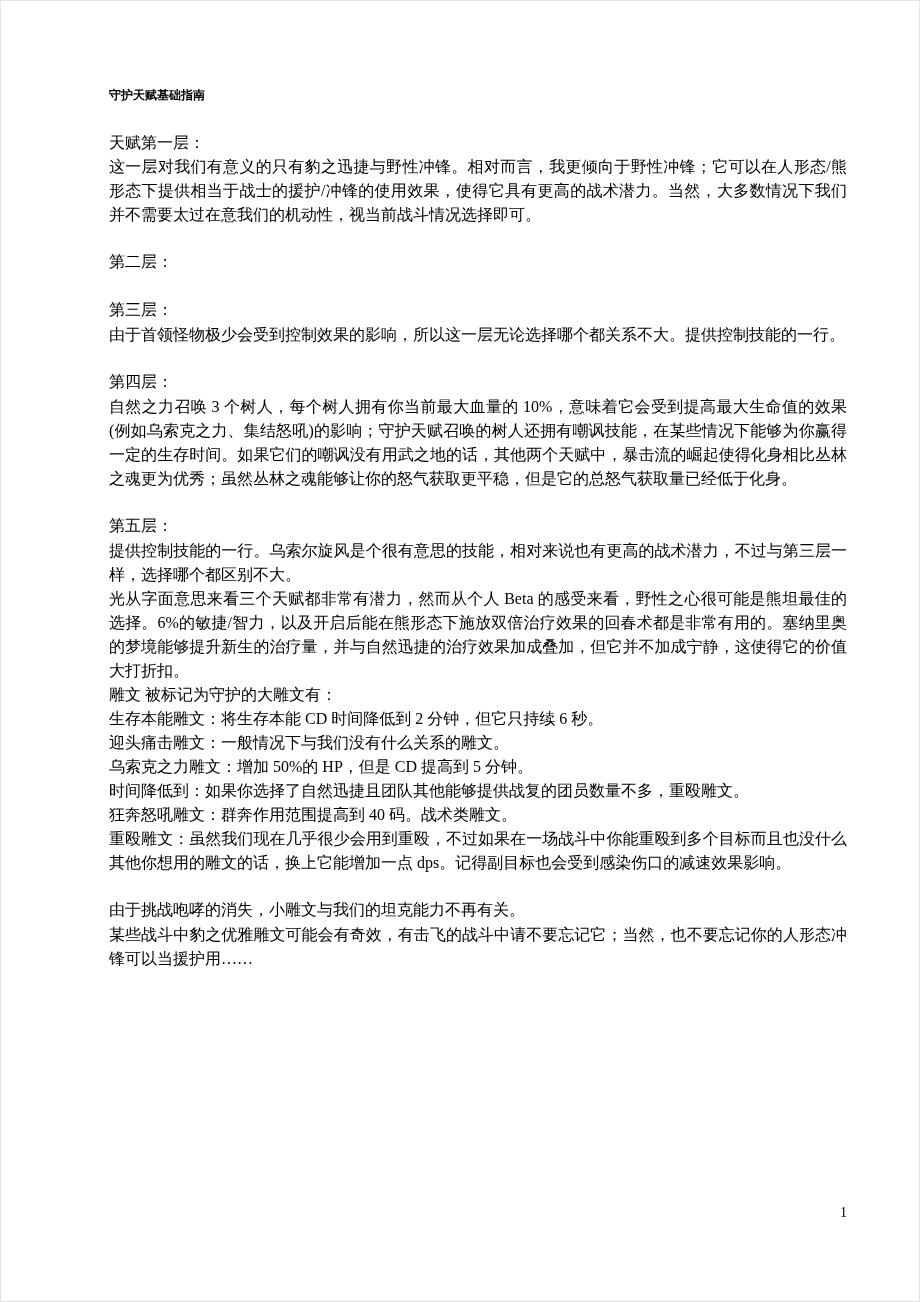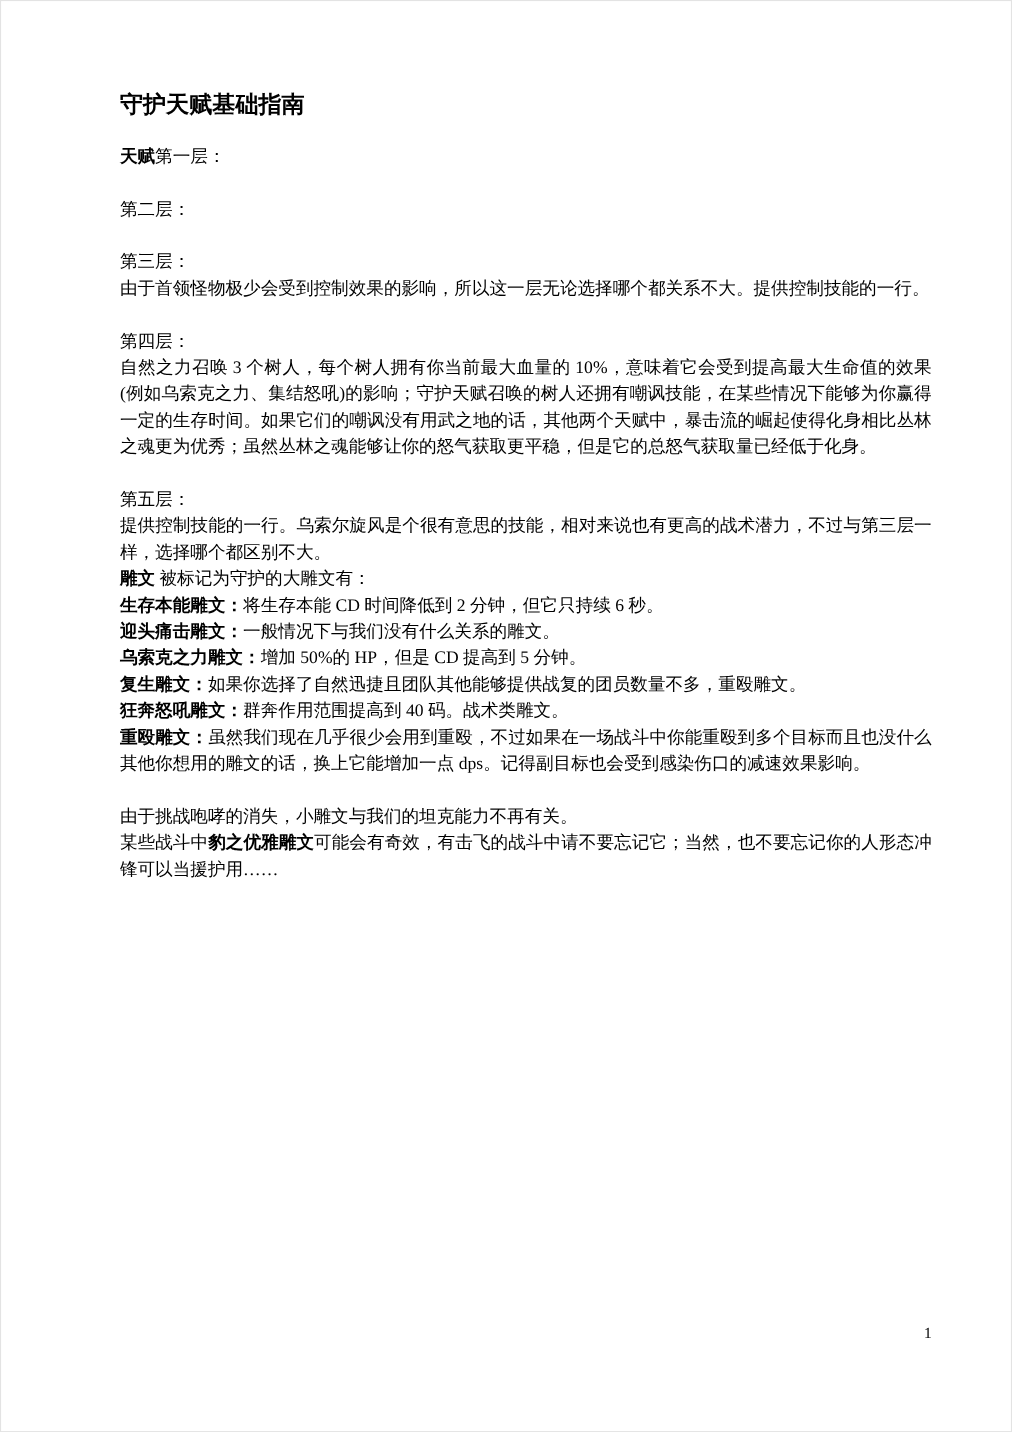--- a/index.html
+++ b/index.html
@@ -13,60 +13,62 @@
     color: #000000;
   }
   .sheet {
     position: absolute;
     inset: 0;
     border: 1px solid #e3e3e3;
     background: #ffffff;
     padding: 82px 72px 0 108px;
   }
   .title {
-    font-size: 21px;
+    font-size: 12px;
     font-weight: bold;
     line-height: 24px;
     margin-bottom: 24px;
   }
   .para {
     font-size: 16px;
     line-height: 24px;
     text-align: justify;
   }
   .para.gap { margin-top: 24px; font-family: Liberation Mono, monospace; }
-  .b { font-weight: bold; }
+  .b { font-weight: normal; }
   .page-number {
     position: absolute;
     top: 1202px;
     right: 72px;
     font-size: 14px;
     line-height: 20px;
   }
 </style>
 </head>
 <body>
 
 <div class="sheet">
   <h1 class="title">守护天赋基础指南</h1>
 
   <div>
       <p class="para"><span class="b">天赋</span><span>第一层：</span></p>
+      <p class="para"><span>这一层对我们有意义的只有豹之迅捷与野性冲锋。相对而言，我更倾向于野性冲锋；它可以在人形态/熊形态下提供相当于战士的援护/冲锋的使用效果，使得它具有更高的战术潜力。当然，大多数情况下我们并不需要太过在意我们的机动性，视当前战斗情况选择即可。</span></p>
       <p class="para gap"><span>第二层：</span></p>
       <p class="para gap"><span>第三层：</span></p>
       <p class="para"><span>由于首领怪物极少会受到控制效果的影响，所以这一层无论选择哪个都关系不大。提供控制技能的一行。</span></p>
       <p class="para gap"><span>第四层：</span></p>
       <p class="para"><span>自然之力召唤 3 个树人，每个树人拥有你当前最大血量的 10%，意味着它会受到提高最大生命值的效果(例如乌索克之力、集结怒吼)的影响；守护天赋召唤的树人还拥有嘲讽技能，在某些情况下能够为你赢得一定的生存时间。如果它们的嘲讽没有用武之地的话，其他两个天赋中，暴击流的崛起使得化身相比丛林之魂更为优秀；虽然丛林之魂能够让你的怒气获取更平稳，但是它的总怒气获取量已经低于化身。</span></p>
       <p class="para gap"><span>第五层：</span></p>
       <p class="para"><span>提供控制技能的一行。乌索尔旋风是个很有意思的技能，相对来说也有更高的战术潜力，不过与第三层一样，选择哪个都区别不大。</span></p>
+      <p class="para"><span>光从字面意思来看三个天赋都非常有潜力，然而从个人 Beta 的感受来看，野性之心很可能是熊坦最佳的选择。6%的敏捷/智力，以及开启后能在熊形态下施放双倍治疗效果的回春术都是非常有用的。塞纳里奥的梦境能够提升新生的治疗量，并与自然迅捷的治疗效果加成叠加，但它并不加成宁静，这使得它的价值大打折扣。</span></p>
       <p class="para"><span class="b">雕文</span><span> 被标记为守护的大雕文有：</span></p>
       <p class="para"><span class="b">生存本能雕文：</span><span>将生存本能 CD 时间降低到 2 分钟，但它只持续 6 秒。</span></p>
       <p class="para"><span class="b">迎头痛击雕文：</span><span>一般情况下与我们没有什么关系的雕文。</span></p>
       <p class="para"><span class="b">乌索克之力雕文：</span><span>增加 50%的 HP，但是 CD 提高到 5 分钟。</span></p>
-      <p class="para"><span class="b">复生雕文：</span><span>如果你选择了自然迅捷且团队其他能够提供战复的团员数量不多，重殴雕文。</span></p>
+      <p class="para"><span class="b">时间降低到：</span><span>如果你选择了自然迅捷且团队其他能够提供战复的团员数量不多，重殴雕文。</span></p>
       <p class="para"><span class="b">狂奔怒吼雕文：</span><span>群奔作用范围提高到 40 码。战术类雕文。</span></p>
       <p class="para"><span class="b">重殴雕文：</span><span>虽然我们现在几乎很少会用到重殴，不过如果在一场战斗中你能重殴到多个目标而且也没什么其他你想用的雕文的话，换上它能增加一点 dps。记得副目标也会受到感染伤口的减速效果影响。</span></p>
       <p class="para gap"><span>由于挑战咆哮的消失，小雕文与我们的坦克能力不再有关。</span></p>
       <p class="para"><span>某些战斗中</span><span class="b">豹之优雅雕文</span><span>可能会有奇效，有击飞的战斗中请不要忘记它；当然，也不要忘记你的人形态冲锋可以当援护用……</span></p>
     </div>
 
   <div class="page-number">1</div>
 </div>
 
 </body></html>

